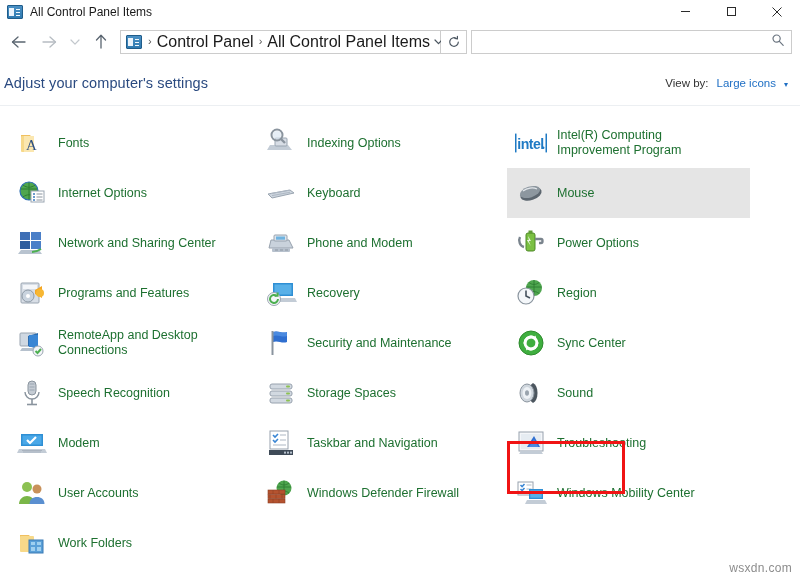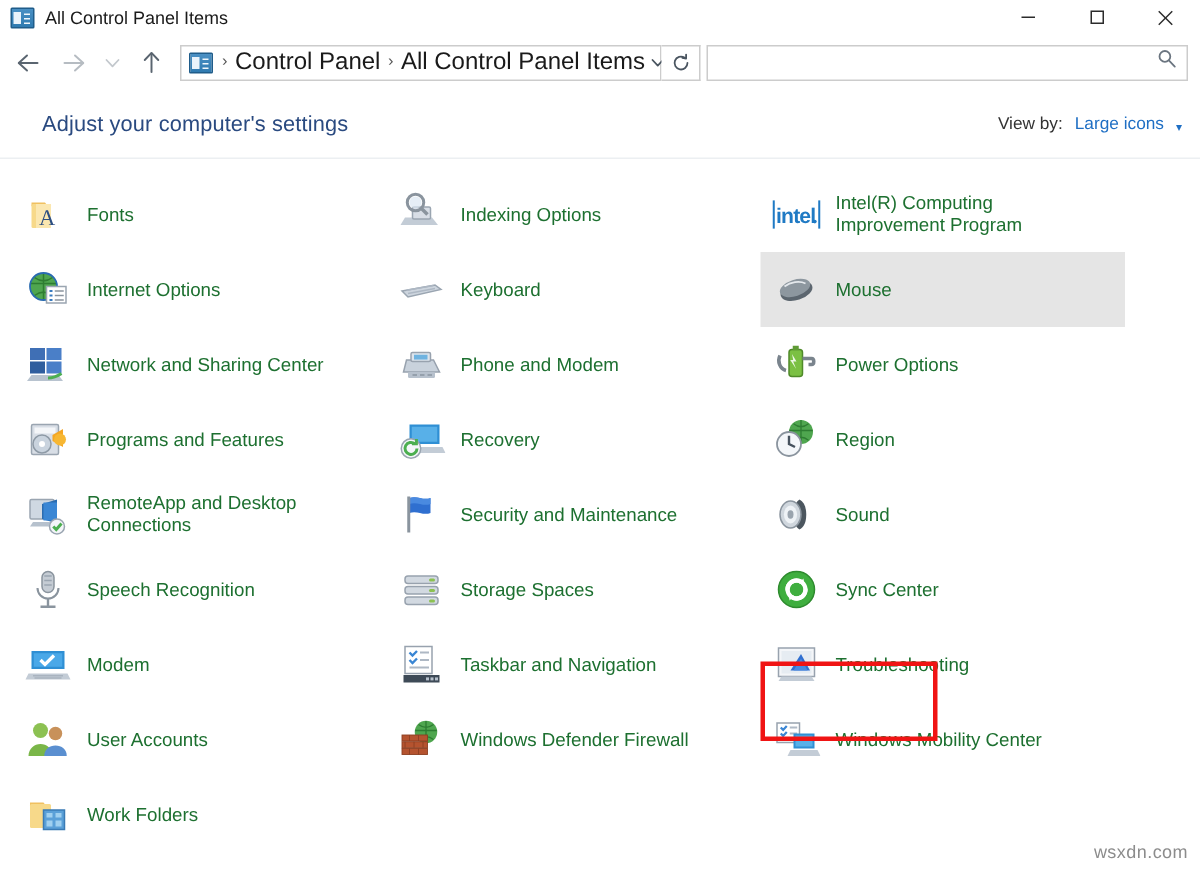--- a/index.html
+++ b/index.html
@@ -123,21 +123,21 @@
   .searchbox input::placeholder { color: #9a9a9a; }
 
   
   .headerstrip {
     height: 46px;
     position: relative;
     display: flex; align-items: center;
     border-bottom: 1px solid #eceff2;
   }
   .page-title {
-    font-size: 14.5px; color: #2a4a80; padding-left: 28px;
+    font-size: 14.5px; color: #2a4a80; padding-left: 4px;
     letter-spacing: .1px;
   }
   .viewby {
     position: absolute; right: 12px; top: 50%;
     transform: translateY(-50%);
     display: flex; align-items: flex-end; gap: 8px;
     font-size: 11.5px;
   }
   .viewby-label { color: #333; }
   .viewby-value { color: #1f6fc4; }
@@ -560,44 +560,44 @@
             <path d="M11.2 10h15.6M19 3v16M14 5.5c3.3 2.6 6.7 2.6 10 0M14 16.5c3.3-2.6 6.7-2.6 10 0" stroke="#2e7d32" stroke-width=".9" fill="none"></path>
             <circle cx="11" cy="19" r="8" fill="#f4f7fa" stroke="#8a949e" stroke-width="1.2"></circle>
             <path d="M11 13.5v5.5l4 2" stroke="#46525e" stroke-width="1.6" fill="none"></path>
           </svg>
         </span>
         <span class="item-label">Region</span>
       </div>
       <div class="item">
         <span class="icon-wrap">
           <svg width="32" height="32" viewBox="0 0 32 32">
-            <path d="M18 6c3 1.6 4.5 5 4.5 10S21 24.4 18 26c-2.6-1.6-4-5-4-10s1.4-8.4 4-10z" fill="#4c565f"></path>
-            <ellipse cx="12" cy="16" rx="7" ry="9" fill="#cfd6dd" stroke="#8a949e"></ellipse>
-            <ellipse cx="12" cy="16" rx="4.4" ry="6" fill="#eef2f6"></ellipse>
-            <ellipse cx="12" cy="16" rx="2" ry="2.8" fill="#9aa4ae"></ellipse>
-          </svg>
-        </span>
-        <span class="item-label">Sound</span>
-      </div>
-      <div class="item">
-        <span class="icon-wrap">
-          <svg width="32" height="32" viewBox="0 0 32 32">
             <circle cx="16" cy="16" r="12" fill="#3fae3f"></circle>
             <circle cx="16" cy="16" r="12" fill="none" stroke="#2e8b2e" stroke-width="1"></circle>
             <path d="M22 16a6 6 0 1 1-2.1-4.6" fill="none" stroke="#fff" stroke-width="2.8" stroke-linecap="round"></path>
             <path d="M10 16a6 6 0 1 1 2.1 4.6" fill="none" stroke="#fff" stroke-width="2.8" stroke-linecap="round"></path>
             <path d="M20.6 8.6l.6 3.6-3.7-.4z" fill="#fff"></path>
             <path d="M11.4 23.4l-.6-3.6 3.7.4z" fill="#fff"></path>
           </svg>
         </span>
         <span class="item-label">Sync Center</span>
       </div>
       <div class="item">
         <span class="icon-wrap">
           <svg width="32" height="32" viewBox="0 0 32 32">
+            <path d="M18 6c3 1.6 4.5 5 4.5 10S21 24.4 18 26c-2.6-1.6-4-5-4-10s1.4-8.4 4-10z" fill="#4c565f"></path>
+            <ellipse cx="12" cy="16" rx="7" ry="9" fill="#cfd6dd" stroke="#8a949e"></ellipse>
+            <ellipse cx="12" cy="16" rx="4.4" ry="6" fill="#eef2f6"></ellipse>
+            <ellipse cx="12" cy="16" rx="2" ry="2.8" fill="#9aa4ae"></ellipse>
+          </svg>
+        </span>
+        <span class="item-label">Sound</span>
+      </div>
+      <div class="item">
+        <span class="icon-wrap">
+          <svg width="32" height="32" viewBox="0 0 32 32">
             <rect x="4" y="5" width="24" height="19" fill="#f4f6f9" stroke="#98a2ae"></rect>
             <rect x="6" y="7" width="20" height="15" fill="#e6ecf2"></rect>
             <path d="M12 20l7-11 6 11z" fill="#2f6fd0"></path>
             <path d="M14 20l5-8 4.4 8z" fill="#4a8ae0"></path>
             <path d="M6 24h20l2 3H4z" fill="#c3ccd6"></path>
           </svg>
         </span>
         <span class="item-label">Troubleshooting</span>
       </div>
       <div class="item">

